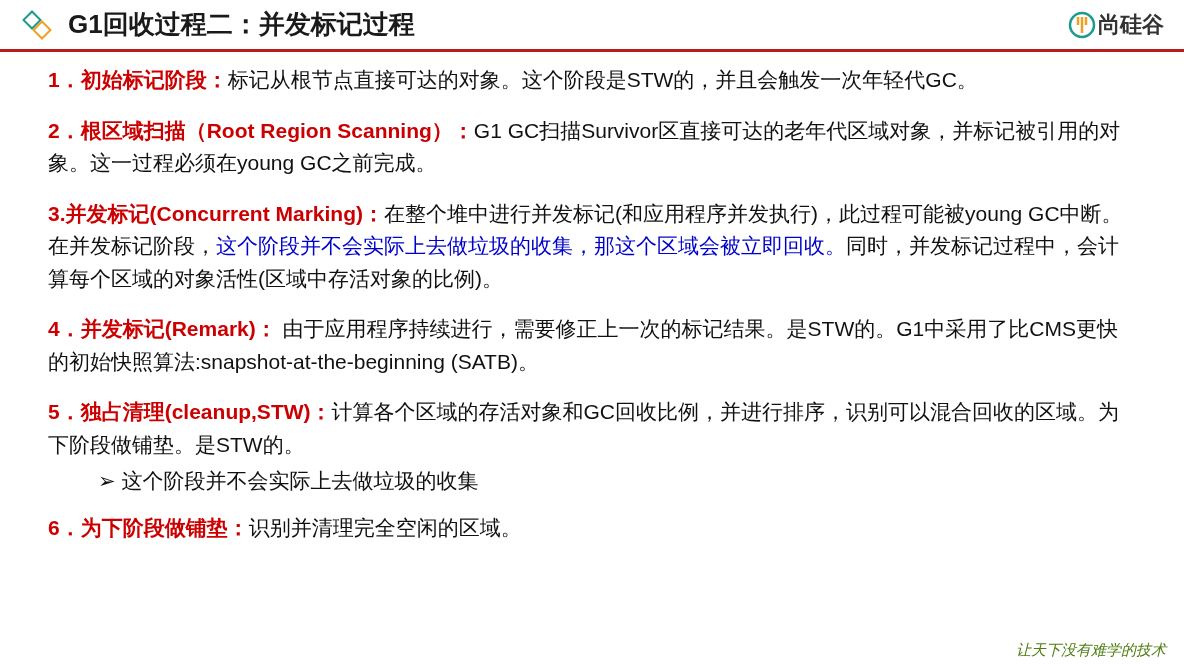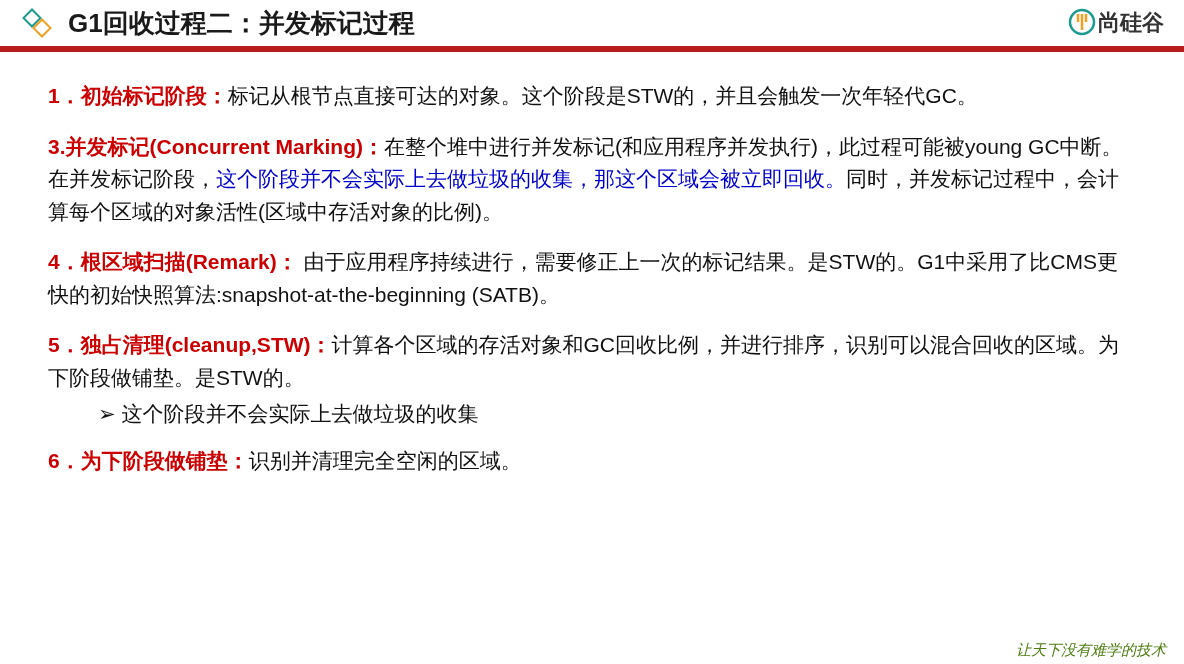--- a/index.html
+++ b/index.html
@@ -10,21 +10,21 @@
     body {
       width: 1184px;
       height: 664px;
       background: #ffffff;
       font-family: "Microsoft YaHei", "SimHei", sans-serif;
       position: relative;
       overflow: hidden;
     }
     .header {
       height: 52px;
-      border-bottom: 6px solid #b91c1c;
+      border-bottom: 3px solid #b91c1c;
       display: flex;
       align-items: center;
       padding: 0 20px;
       justify-content: space-between;
     }
     .header-left {
       display: flex;
       align-items: center;
       gap: 14px;
     }
@@ -33,33 +33,34 @@
       height: 34px;
       position: relative;
     }
     .title {
       font-size: 26px;
       font-weight: bold;
       color: #1a1a1a;
     }
     .brand {
       display: flex;
+      align-items: center;
       gap: 2px;
     }
     .brand-icon {
       width: 28px;
       height: 28px;
     }
     .brand-text {
       font-size: 22px;
       font-weight: bold;
       color: #333;
     }
     .content {
-      padding: 28px 48px 10px 48px;
+      padding: 12px 48px 10px 48px;
       font-size: 21px;
       line-height: 1.55;
       color: #111;
     }
     .item {
       margin-bottom: 18px;
     }
     .item-5 {
       margin-bottom: 8px;
     }
@@ -110,27 +111,30 @@
     <span class="brand-text">尚硅谷</span>
   </div>
 </div>
 
 <div class="content">
 
   <div class="item">
     <span class="red-bold">1．</span><span class="red-bold">初始标记阶段：</span><span>标记从根节点直接可达的对象。这个阶段是STW的，并且会触发一次年轻代GC。</span>
   </div>
 
+  <div class="item">
+    <span class="red-bold">2．</span><span class="red-bold">根区域扫描（Root Region Scanning）：</span><span>G1 GC扫描Survivor区直接可达的老年代区域对象，并标记被引用的对象。这一过程必须在young GC之前完成。</span>
+  </div>
 
   <div class="item">
     <span class="red-bold">3.</span><span class="red-bold">并发标记(Concurrent Marking)：</span><span>在整个堆中进行并发标记(和应用程序并发执行)，此过程可能被young GC中断。在并发标记阶段，</span><span class="blue-text">这个阶段并不会实际上去做垃圾的收集，那这个区域会被立即回收。</span><span>同时，并发标记过程中，会计算每个区域的对象活性(区域中存活对象的比例)。</span>
   </div>
 
   <div class="item">
-    <span class="red-bold">4．</span><span class="red-bold">根区域扫描(Remark)：</span><span> 由于应用程序持续进行，需要修正上一次的标记结果。是STW的。G1中采用了比CMS更快的初始快照算法:snapshot-at-the-beginning (SATB)。</span>
+    <span class="red-bold">4．</span><span class="red-bold">并发标记(Remark)：</span><span> 由于应用程序持续进行，需要修正上一次的标记结果。是STW的。G1中采用了比CMS更快的初始快照算法:snapshot-at-the-beginning (SATB)。</span>
   </div>
 
   <div class="item item-5">
     <span class="red-bold">5．</span><span class="red-bold">独占清理(cleanup,STW)：</span><span>计算各个区域的存活对象和GC回收比例，并进行排序，识别可以混合回收的区域。为下阶段做铺垫。是STW的。</span>
     <div class="sub-bullet">
       <span>➢ </span><span>这个阶段并不会实际上去做垃圾的收集</span>
     </div>
   </div>
 
   <div class="item item-6">

